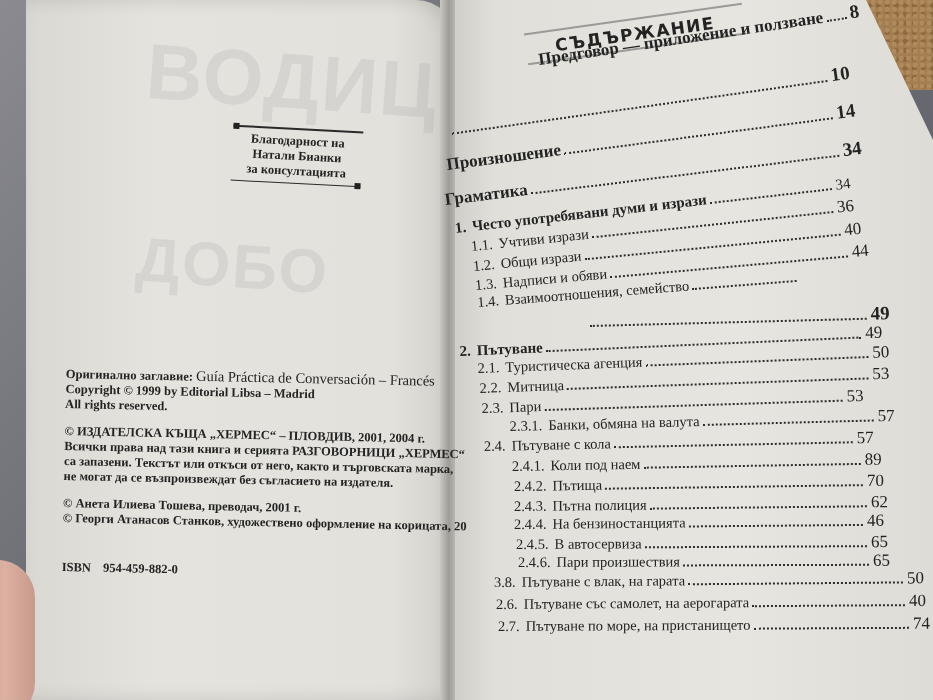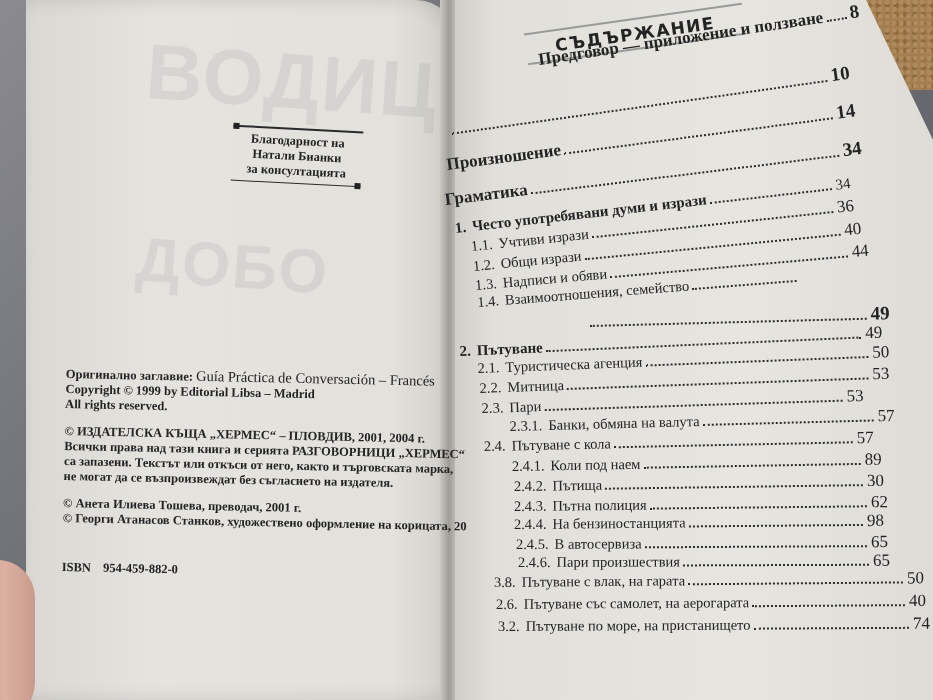--- a/index.html
+++ b/index.html
@@ -223,33 +223,33 @@
   <div class="toc-row lvl3" style="left:512px;top:456px;width:370px;transform:rotate(-1deg);">
       <span class="num">2.4.1.</span>
       <span class="label">Коли под наем</span>
       <span class="dots"></span>
       <span class="page">89</span>
     </div>
   <div class="toc-row lvl3" style="left:514px;top:476px;width:370px;transform:rotate(-0.8deg);">
       <span class="num">2.4.2.</span>
       <span class="label">Пътища</span>
       <span class="dots"></span>
-      <span class="page">30</span>
+      <span class="page">70</span>
     </div>
   <div class="toc-row lvl3" style="left:514px;top:496px;width:374px;transform:rotate(-0.6deg);">
       <span class="num">2.4.3.</span>
       <span class="label">Пътна полиция</span>
       <span class="dots"></span>
       <span class="page">62</span>
     </div>
   <div class="toc-row lvl3" style="left:514px;top:514px;width:370px;transform:rotate(-0.5deg);">
       <span class="num">2.4.4.</span>
       <span class="label">На бензиностанцията</span>
       <span class="dots"></span>
-      <span class="page">98</span>
+      <span class="page">46</span>
     </div>
   <div class="toc-row lvl3" style="left:516px;top:534px;width:372px;transform:rotate(-0.3deg);">
       <span class="num">2.4.5.</span>
       <span class="label">В автосервиза</span>
       <span class="dots"></span>
       <span class="page">65</span>
     </div>
   <div class="toc-row lvl3" style="left:518px;top:552px;width:372px;transform:rotate(-0.2deg);">
       <span class="num">2.4.6.</span>
       <span class="label">Пари произшествия</span>
@@ -262,18 +262,18 @@
       <span class="dots"></span>
       <span class="page">50</span>
     </div>
   <div class="toc-row lvl2" style="left:496px;top:594px;width:430px;transform:rotate(-0.4deg);">
       <span class="num">2.6.</span>
       <span class="label">Пътуване със самолет, на аерогарата</span>
       <span class="dots"></span>
       <span class="page">40</span>
     </div>
   <div class="toc-row lvl2" style="left:498px;top:616px;width:432px;transform:rotate(-0.3deg);">
-      <span class="num">3.2.</span>
+      <span class="num">2.7.</span>
       <span class="label">Пътуване по море, на пристанището</span>
       <span class="dots"></span>
       <span class="page">74</span>
     </div>
 </div>
 
 </body></html>

